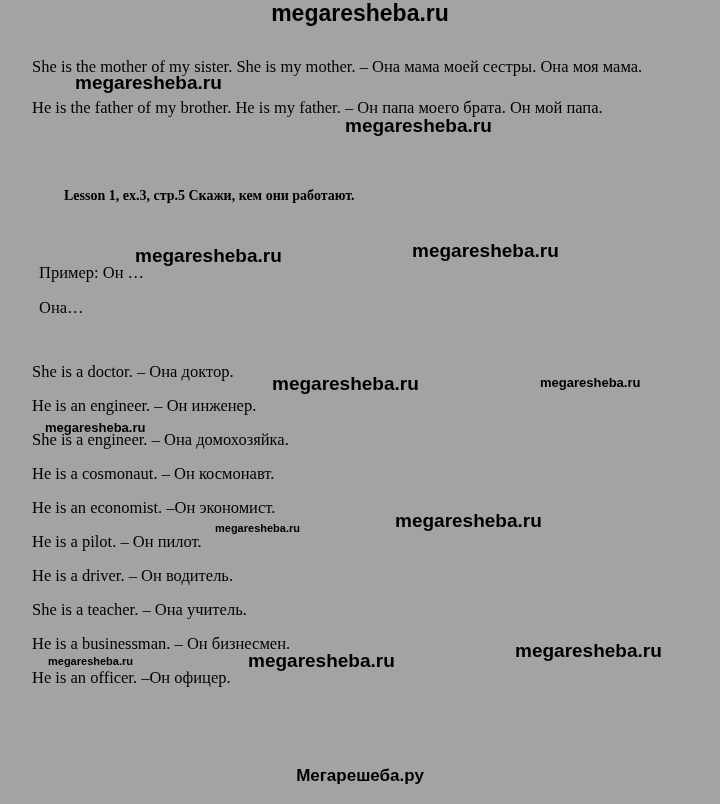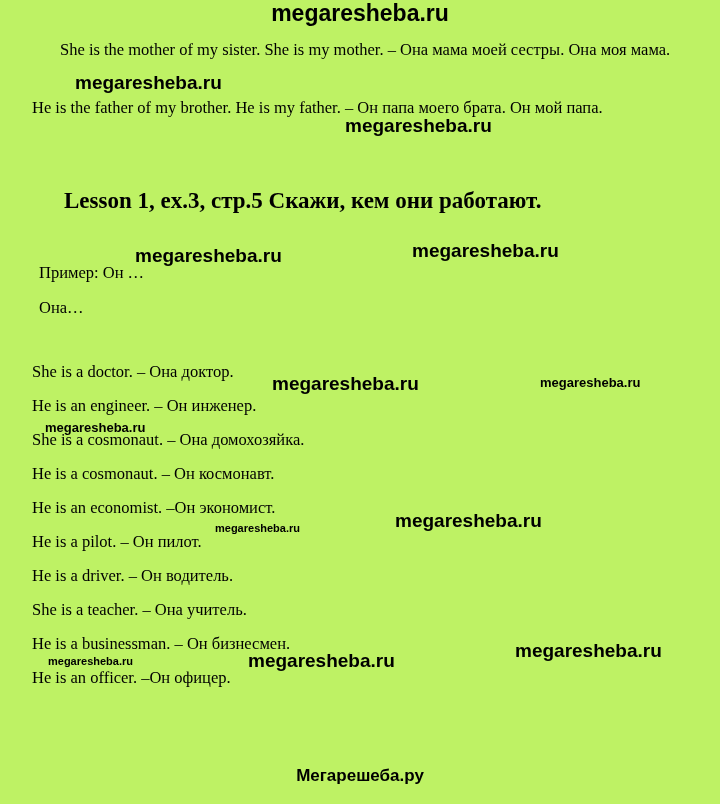--- a/index.html
+++ b/index.html
@@ -4,21 +4,21 @@
 <style>
   html, body {
     margin: 0;
     padding: 0;
     background: #ffffff;
   }
   .page {
     position: relative;
     width: 720px;
     height: 804px;
-    background: #bef264;
+    background: #a3a3a3;
     overflow: hidden;
     font-family: "Liberation Serif", serif;
     color: #000000;
   }
   
   .wm-top {
     position: absolute;
     top: 0px;
     left: 0;
     width: 100%;
@@ -42,28 +42,28 @@
   }
   .para {
     position: absolute;
     left: 32px;
     right: 28px;
     margin: 0;
     font-size: 16.5px;
     line-height: 27px;
     text-align: justify;
   }
-  .para.p1 { top: 36px; margin-left: 28px; }
+  .para.p1 { top: 53px; }
   .para.p2 { top: 94px; }
   .lesson-heading {
     position: absolute;
     left: 64px;
     top: 188px;
     margin: 0;
-    font-size: 23px;
+    font-size: 14px;
     font-weight: bold;
   }
   .example-line {
     position: absolute;
     left: 32px;
     margin: 7px;
     font-size: 16.5px;
   }
   .ex1 { top: 256px; }
   .ex2 { top: 291px; }
@@ -102,21 +102,21 @@
   <p class="para p2">He is the father of my brother. He is my father. – Он папа моего брата. Он мой папа.</p>
 
   <h2 class="lesson-heading">Lesson 1, ex.3, стр.5 Скажи, кем они работают.</h2>
 
   <p class="example-line ex1">Пример: Он …</p>
   <p class="example-line ex2">Она…</p>
 
   <div class="sentences">
     <p class="sentence">She is a doctor. – Она доктор.</p>
     <p class="sentence">He is an engineer. – Он инженер.</p>
-    <p class="sentence">She is a cosmonaut. – Она домохозяйка.</p>
+    <p class="sentence">She is a engineer. – Она домохозяйка.</p>
     <p class="sentence">He is a cosmonaut. – Он космонавт.</p>
     <p class="sentence">He is an economist. –Он экономист.</p>
     <p class="sentence">He is a pilot. – Он пилот.</p>
     <p class="sentence">He is a driver. – Он водитель.</p>
     <p class="sentence">She is a teacher. – Она учитель.</p>
     <p class="sentence">He is a businessman. – Он бизнесмен.</p>
     <p class="sentence">He is an officer. –Он офицер.</p>
   </div>
 
   <span class="wm wm-lg" style="left:75px;  top:72px;">megaresheba.ru</span>

